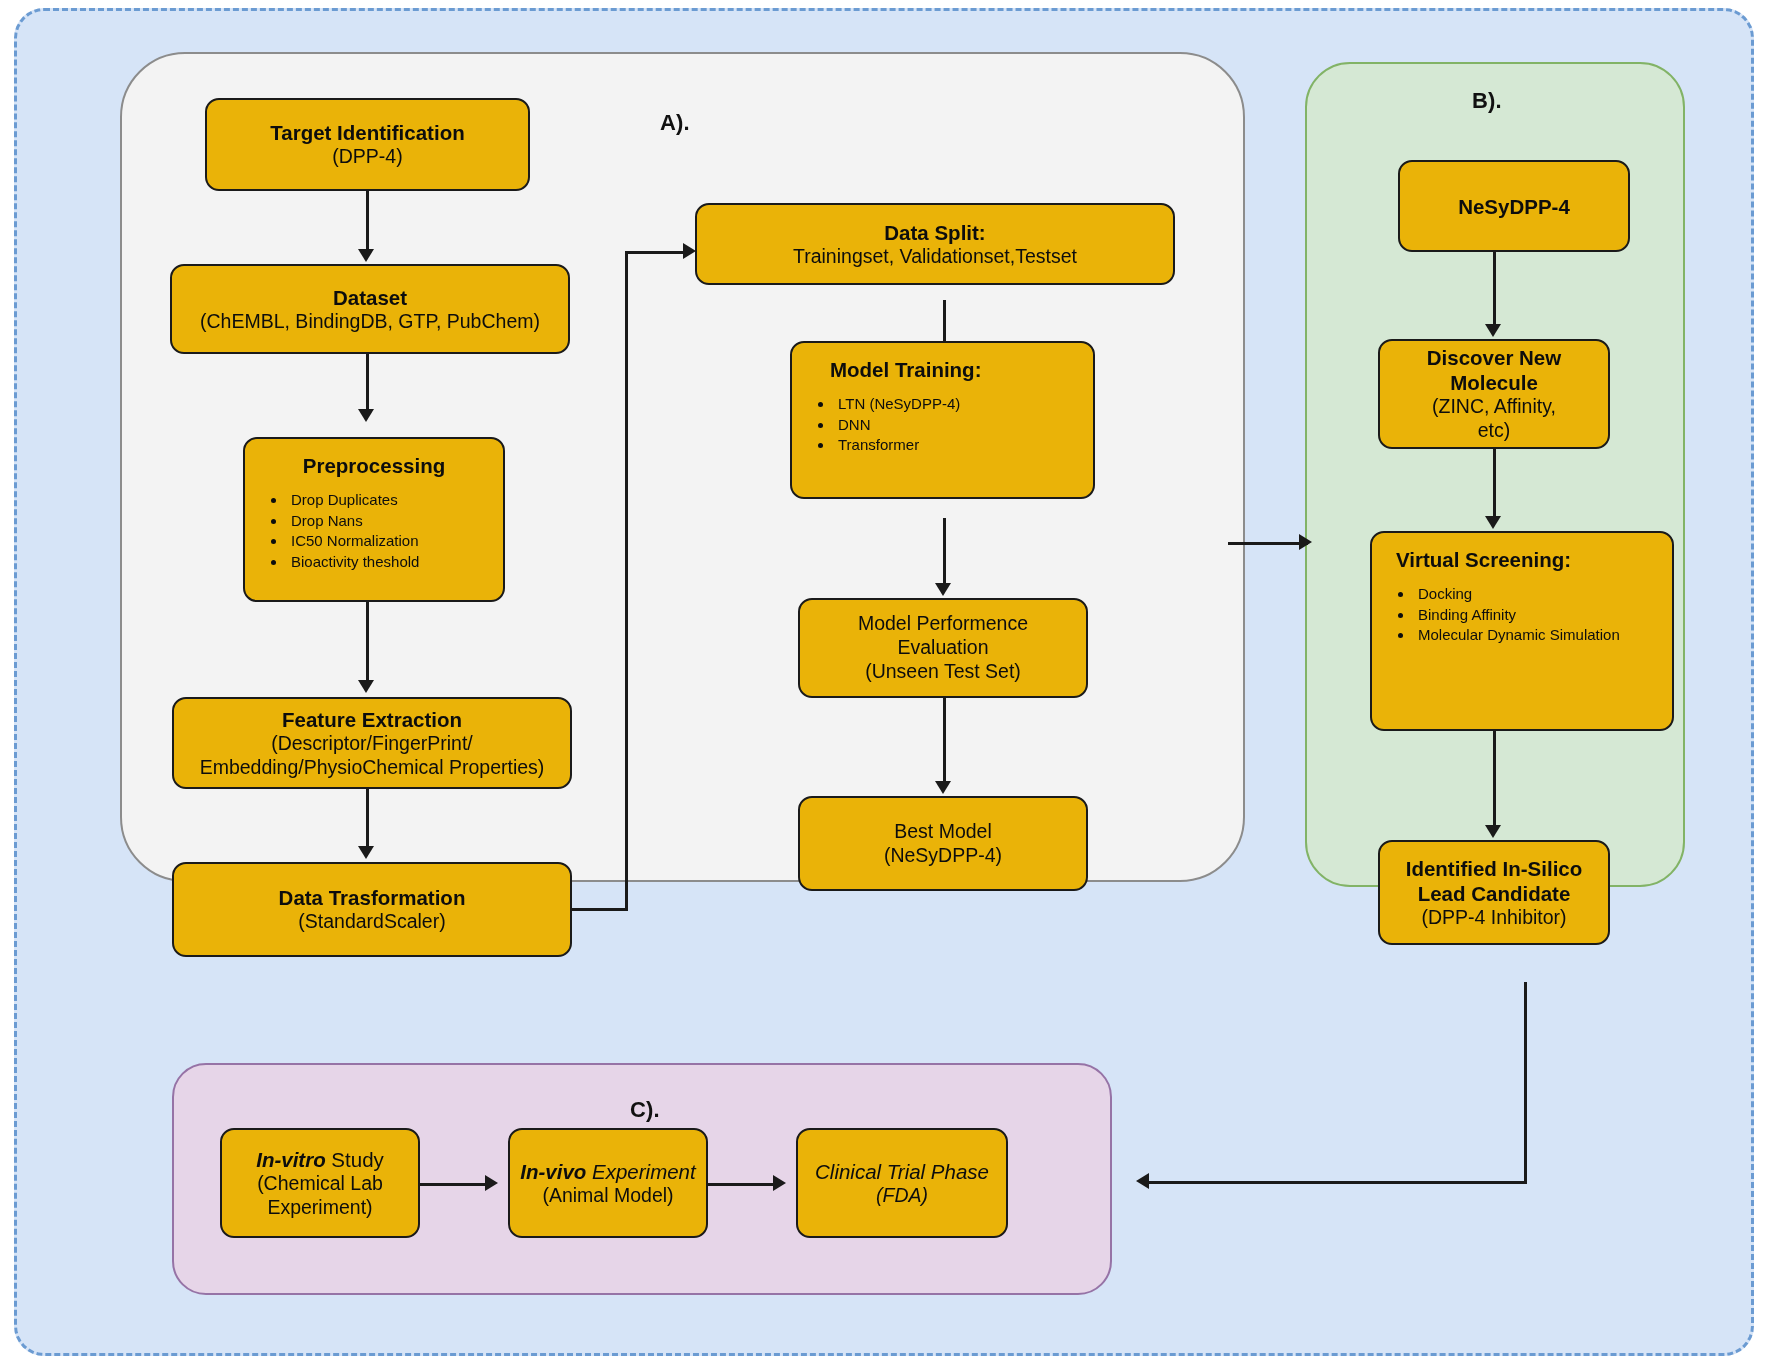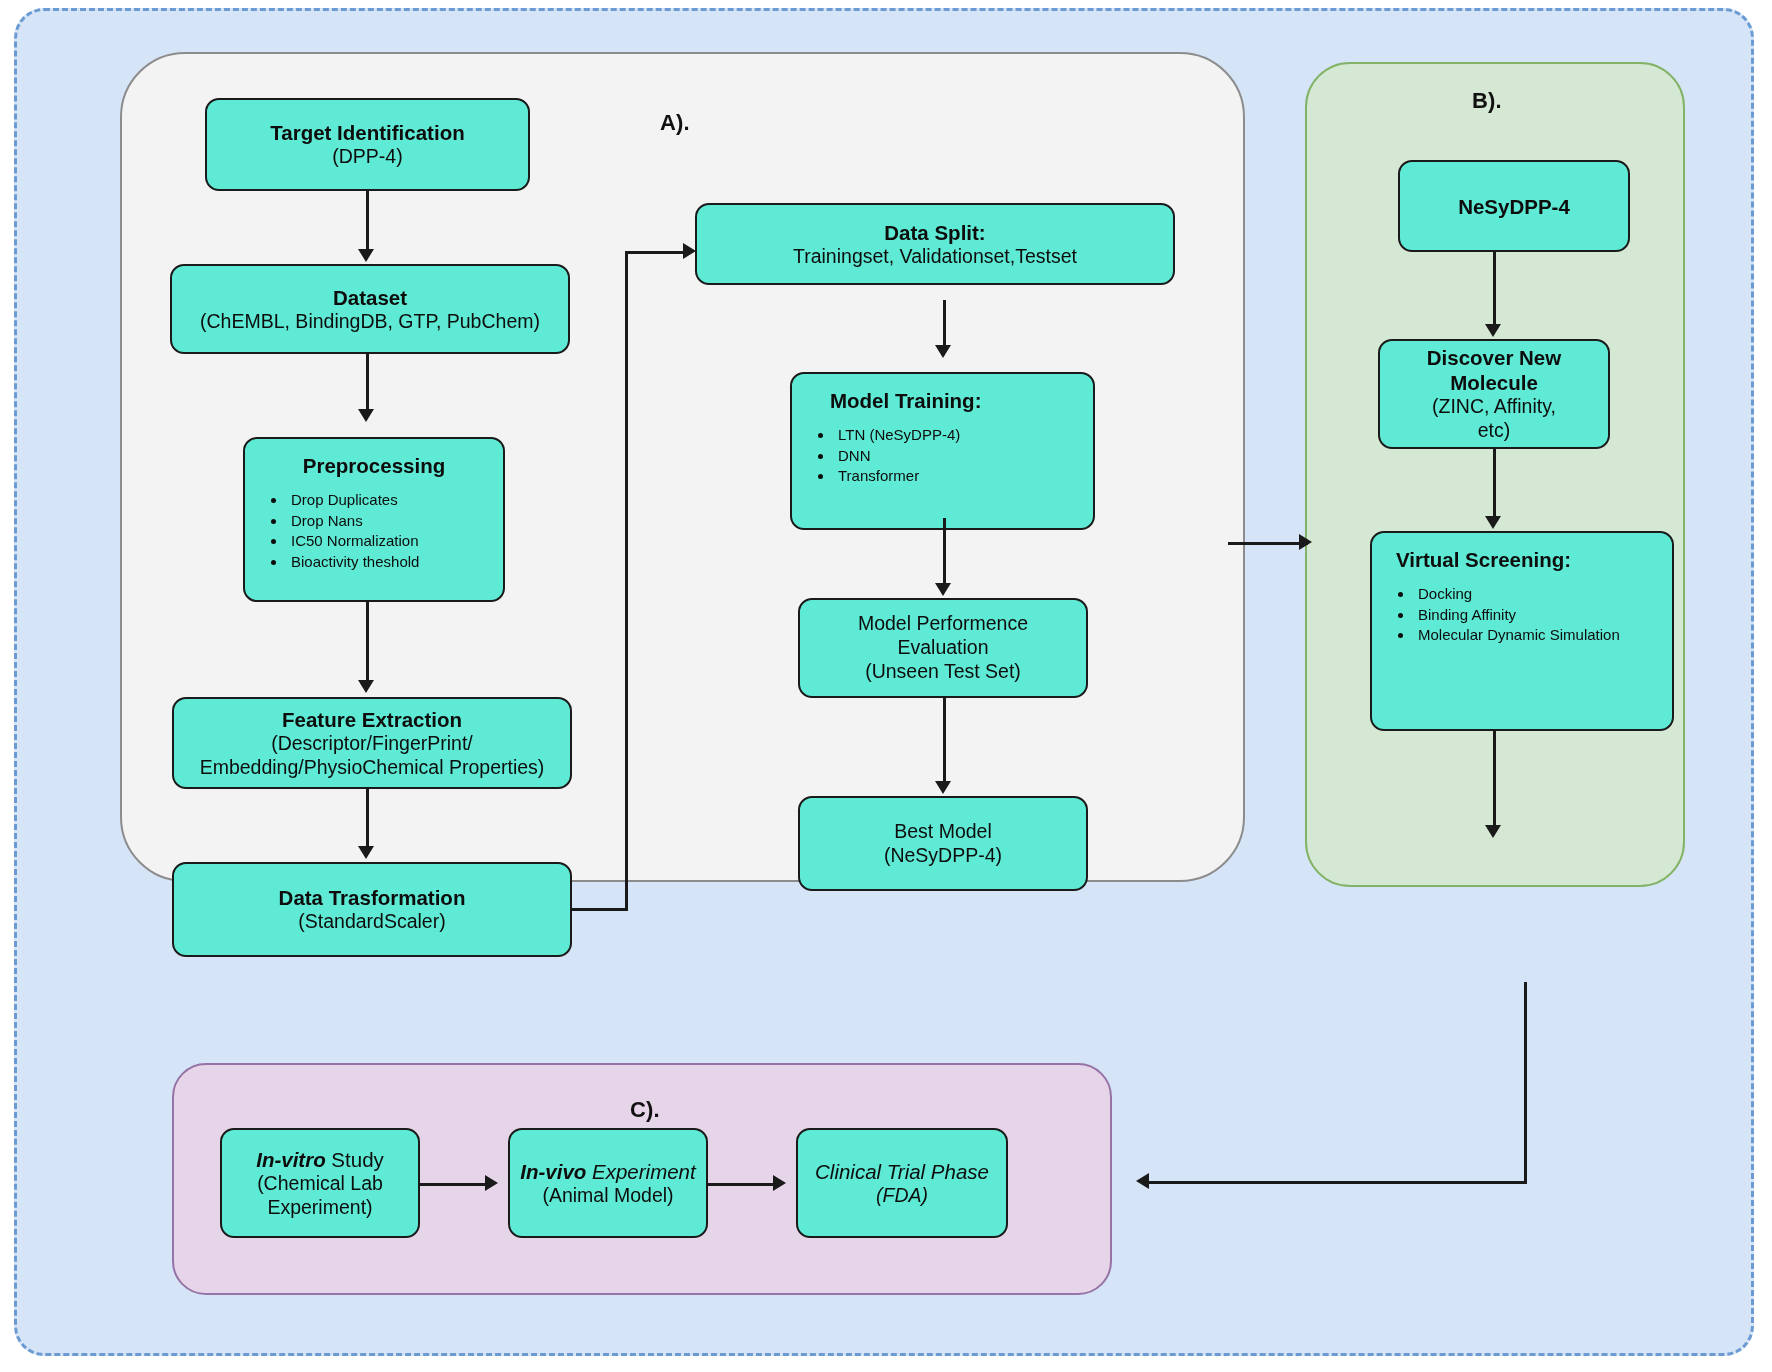--- a/index.html
+++ b/index.html
@@ -73,21 +73,21 @@
     position: absolute;
     font-weight: bold;
     font-size: 22px;
     color: #111;
     letter-spacing: 0.2px;
   }
 
   
   .node {
     position: absolute;
-    background: #5eead4;
+    background: #eab308;
     border: 2.5px solid #1a1a1a;
     border-radius: 14px;
     box-sizing: border-box;
     display: flex;
     flex-direction: column;
     align-items: center;
     justify-content: center;
     text-align: center;
     color: #0d0d0d;
     font-size: 20px;
@@ -232,21 +232,21 @@
   <div class="arrow-right" style="left:683px; top:243px;"></div>
 
   <div class="node" style="left:695px; top:203px; width:480px; height:82px;">
     <span class="ttl">Data Split:</span>
     <span class="sub">Trainingset, Validationset,Testset</span>
   </div>
 
   <div class="conn vline" style="left:943px; top:300px; height:50px;"></div>
   <div class="arrow-down" style="left:935px; top:345px;"></div>
 
-  <div class="node bulleted" style="left:790px; top:372px; width:305px; height:158px;">
+  <div class="node bulleted" style="left:790px; top:341px; width:305px; height:158px;">
     <span class="ttl" style="text-align:left; margin-left:22px;">Model Training:</span>
     <ul>
       <li>LTN (NeSyDPP-4)</li>
       <li>DNN</li>
       <li>Transformer</li>
     </ul>
   </div>
 
   <div class="conn vline" style="left:943px; top:518px; height:70px;"></div>
   <div class="arrow-down" style="left:935px; top:583px;"></div>
@@ -290,20 +290,25 @@
     <ul>
       <li>Docking</li>
       <li>Binding Affinity</li>
       <li>Molecular Dynamic Simulation</li>
     </ul>
   </div>
 
   <div class="conn vline" style="left:1493px; top:731px; height:99px;"></div>
   <div class="arrow-down" style="left:1485px; top:825px;"></div>
 
+  <div class="node" style="left:1378px; top:840px; width:232px; height:105px;">
+    <span class="ttl">Identified In-Silico
+Lead Candidate</span>
+    <span class="sub">(DPP-4 Inhibitor)</span>
+  </div>
 
   <div class="conn vline" style="left:1524px; top:982px; height:201px;"></div>
   <div class="conn hline" style="left:1149px; top:1181px; width:378px;"></div>
   <div class="arrow-left" style="left:1136px; top:1173px;"></div>
 
   <div class="node ital-strong" style="left:220px; top:1128px; width:200px; height:110px;">
     <span class="ttl"><span class="ttl-run">In-vitro</span><span class="ttl-norm"> Study</span></span>
     <span class="sub">(Chemical Lab
 Experiment)</span>
   </div>

